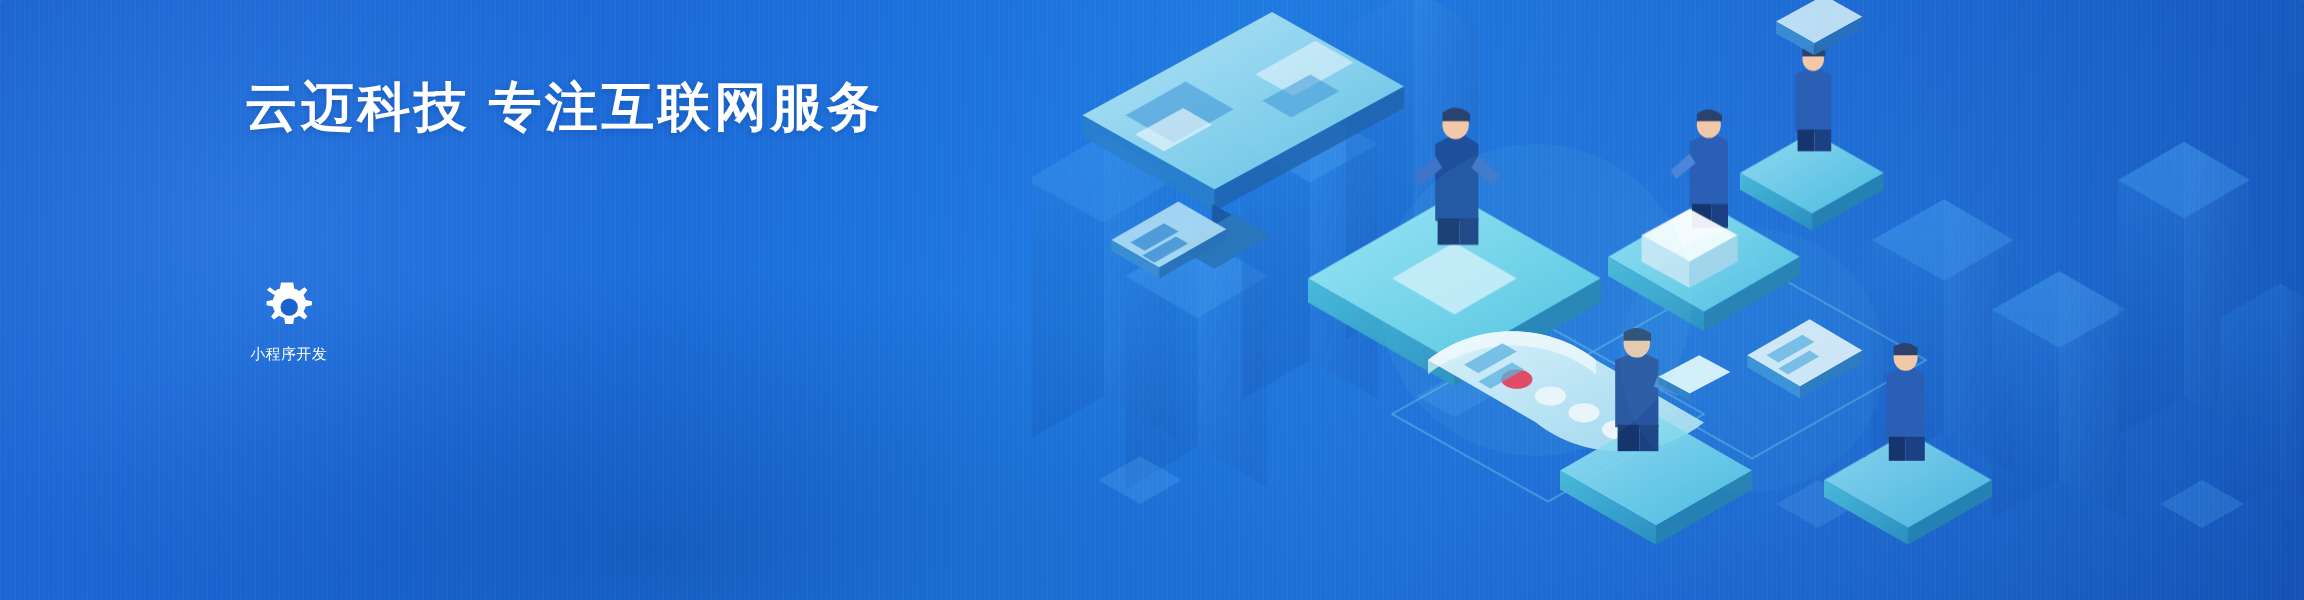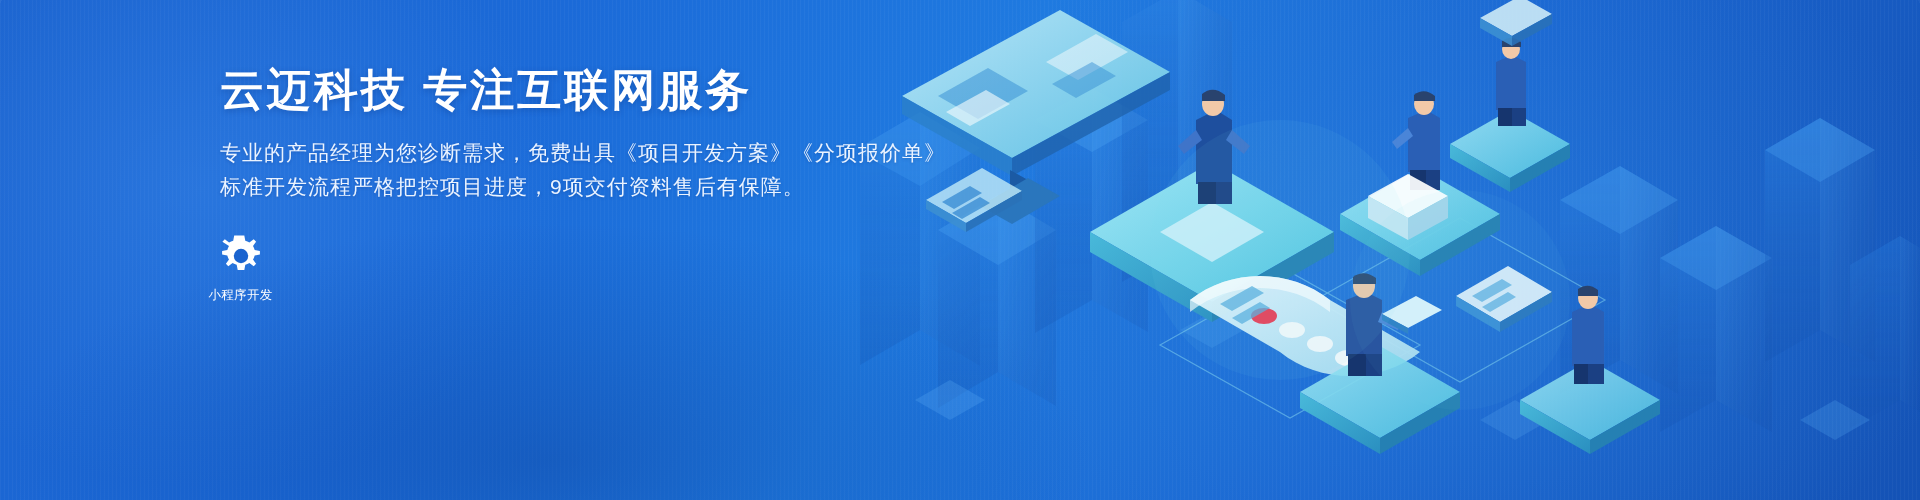--- a/index.html
+++ b/index.html
@@ -29,21 +29,21 @@
     background-image:
       linear-gradient(127deg, rgba(255,255,255,0.045) 0 2px, rgba(255,255,255,0) 2px 170px),
       linear-gradient(-127deg, rgba(255,255,255,0.035) 0 2px, rgba(255,255,255,0) 2px 210px);
   }
   .glowL { position:absolute; left:-180px; top:-120px; width:760px; height:620px;
     background:radial-gradient(ellipse at center, rgba(90,170,255,0.22) 0%, rgba(90,170,255,0) 68%); }
   .glowB { position:absolute; left:0; bottom:-200px; width:1100px; height:480px;
     background:radial-gradient(ellipse at center, rgba(10,60,150,0.40) 0%, rgba(10,60,150,0) 70%); }
 
   
-  .copy { position:absolute; left:220px; top:64px; width:720px; }
+  .copy { position:absolute; left:204px; top:64px; width:720px; }
 
   .headline {
     color:#ffffff;
     font-size:44px;
     font-weight:bold;
     letter-spacing:3px;
     line-height:1.18;
     white-space:nowrap;
     text-shadow:0 2px 6px rgba(0,40,110,0.28);
   }
@@ -322,24 +322,20 @@
       </g>
 
       <circle cx="420" cy="250" r="130" fill="#7ddcf0" opacity=".07"></circle>
       <circle cx="600" cy="300" r="110" fill="#7ddcf0" opacity=".05"></circle>
     </svg>
   </div>
 
   <div class="copy">
     <div class="headline">云迈科技 专注互联网服务</div>
 
-    <div class="sub">
-      <div class="sub-line">专业的产品经理为您诊断需求，免费出具《项目开发方案》《分项报价单》</div>
-      <div class="sub-line">标准开发流程严格把控项目进度，9项交付资料售后有保障。</div>
-    </div>
   </div>
 
   <div class="svc">
 
 
 
 
 
     <div class="svc-item">
       <span class="svc-ico">

